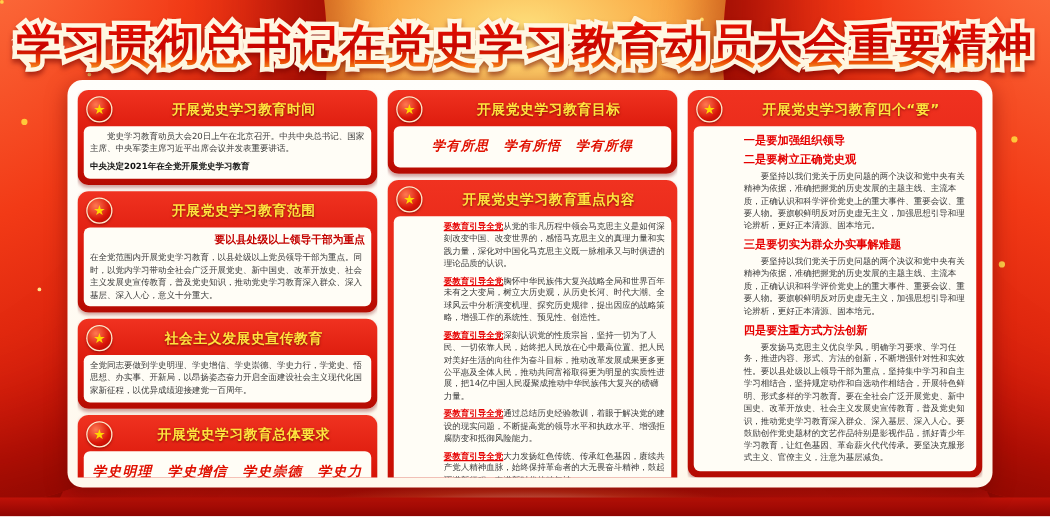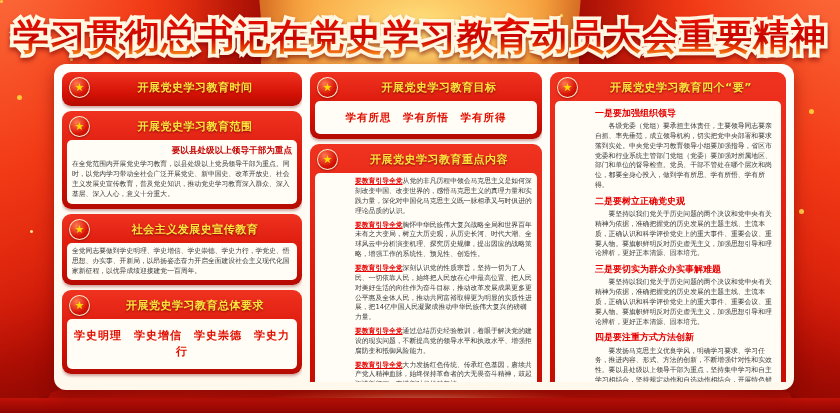--- a/index.html
+++ b/index.html
@@ -57,21 +57,21 @@
   .panel-title{flex:1;text-align:center;color:#ffe43e;font-weight:bold;font-size:11px;
     letter-spacing:.5px;text-shadow:0 1px 2px rgba(110,0,0,.85);white-space:nowrap;overflow:hidden;}
   .panel-body{background:#fffdf6;border-radius:5px;padding:4px 5px;font-size:6.8px;line-height:1.45;
     color:#3a3a3a;overflow:hidden;}
   .panel.fill .panel-body{flex:1 1 auto;padding-left:40px;}
   .panel-body p{margin:0 0 4px;}
   .panel-body p:last-child{margin-bottom:0;}
   .indent{text-indent:2em;}
   .bold-dark{font-weight:bold;color:#141414;}
   .sub-red{font-weight:bold;color:#c40300;font-size:8.6px;margin:0 0 2px;text-align:right;}
-  .big-red{color:#e01000;font-weight:bold;font-size:11px;text-align:center;letter-spacing:1px;padding:5px 0;}
+  .big-red{color:#e01000;font-weight:bold;font-size:11px;text-align:center;letter-spacing:1px;padding:5px 0;font-style:italic;}
   .big-red.goal{font-size:10.5px;}
   .lead{color:#e60000;font-weight:bold;text-decoration:underline;}
   .sec-head{color:#e60000;font-weight:bold;font-size:9px;margin:2px 0 2px;}
   
   .bottom-band{position:absolute;z-index:2;left:0;right:0;bottom:0;height:15px;
     background:linear-gradient(180deg,#c01208 0%,#8e0502 100%);}
   .ribbon-glow{position:absolute;z-index:2;left:250px;bottom:0;width:340px;height:26px;
     background:radial-gradient(ellipse at 50% 100%, rgba(255,241,222,.85) 0%, rgba(255,140,70,.25) 55%, rgba(255,140,70,0) 78%);}
 </style>
 </head>
@@ -90,20 +90,24 @@
   </div>
 
   <div class="card">
 
     <div class="col col-left">
 
       <section class="panel">
         <div class="panel-head">
           <span class="star-badge">★</span>
           <span class="panel-title">开展党史学习教育时间</span>
+        </div>
+        <div class="panel-body">
+          <p class="indent">党史学习教育动员大会20日上午在北京召开。中共中央总书记、国家主席、中央军委主席习近平出席会议并发表重要讲话。</p>
+          <p class="bold-dark">中央决定2021年在全党开展党史学习教育</p>
         </div>
       </section>
 
       <section class="panel">
         <div class="panel-head">
           <span class="star-badge">★</span>
           <span class="panel-title">开展党史学习教育范围</span>
         </div>
         <div class="panel-body">
           <p class="sub-red">要以县处级以上领导干部为重点</p>
@@ -162,21 +166,20 @@
     </div>
 
     <div class="col col-right">
       <section class="panel fill">
         <div class="panel-head">
           <span class="star-badge">★</span>
           <span class="panel-title">开展党史学习教育四个“要”</span>
         </div>
         <div class="panel-body">
           <h4 class="sec-head">一是要加强组织领导</h4>
-          <p class="indent">各级党委（党组）要承担主体责任，主要领导同志要亲自抓、率先垂范，成立领导机构，切实把党中央部署和要求落到实处。中央党史学习教育领导小组要加强指导，省区市党委和行业系统主管部门党组（党委）要加强对所属地区、部门和单位的督导检查。党员、干部不管处在哪个层次和岗位，都要全身心投入，做到学有所思、学有所悟、学有所得。</p>
           <h4 class="sec-head">二是要树立正确党史观</h4>
           <p class="indent">要坚持以我们党关于历史问题的两个决议和党中央有关精神为依据，准确把握党的历史发展的主题主线、主流本质，正确认识和科学评价党史上的重大事件、重要会议、重要人物。要旗帜鲜明反对历史虚无主义，加强思想引导和理论辨析，更好正本清源、固本培元。</p>
           <h4 class="sec-head">三是要切实为群众办实事解难题</h4>
           <p class="indent">要坚持以我们党关于历史问题的两个决议和党中央有关精神为依据，准确把握党的历史发展的主题主线、主流本质，正确认识和科学评价党史上的重大事件、重要会议、重要人物。要旗帜鲜明反对历史虚无主义，加强思想引导和理论辨析，更好正本清源、固本培元。</p>
           <h4 class="sec-head">四是要注重方式方法创新</h4>
           <p class="indent">要发扬马克思主义优良学风，明确学习要求、学习任务，推进内容、形式、方法的创新，不断增强针对性和实效性。要以县处级以上领导干部为重点，坚持集中学习和自主学习相结合，坚持规定动作和自选动作相结合，开展特色鲜明、形式多样的学习教育。要在全社会广泛开展党史、新中国史、改革开放史、社会主义发展史宣传教育，普及党史知识，推动党史学习教育深入群众、深入基层、深入人心。要鼓励创作党史题材的文艺作品特别是影视作品，抓好青少年学习教育，让红色基因、革命薪火代代传承。要坚决克服形式主义、官僚主义，注意为基层减负。</p>
         </div>
       </section>
     </div>
 

